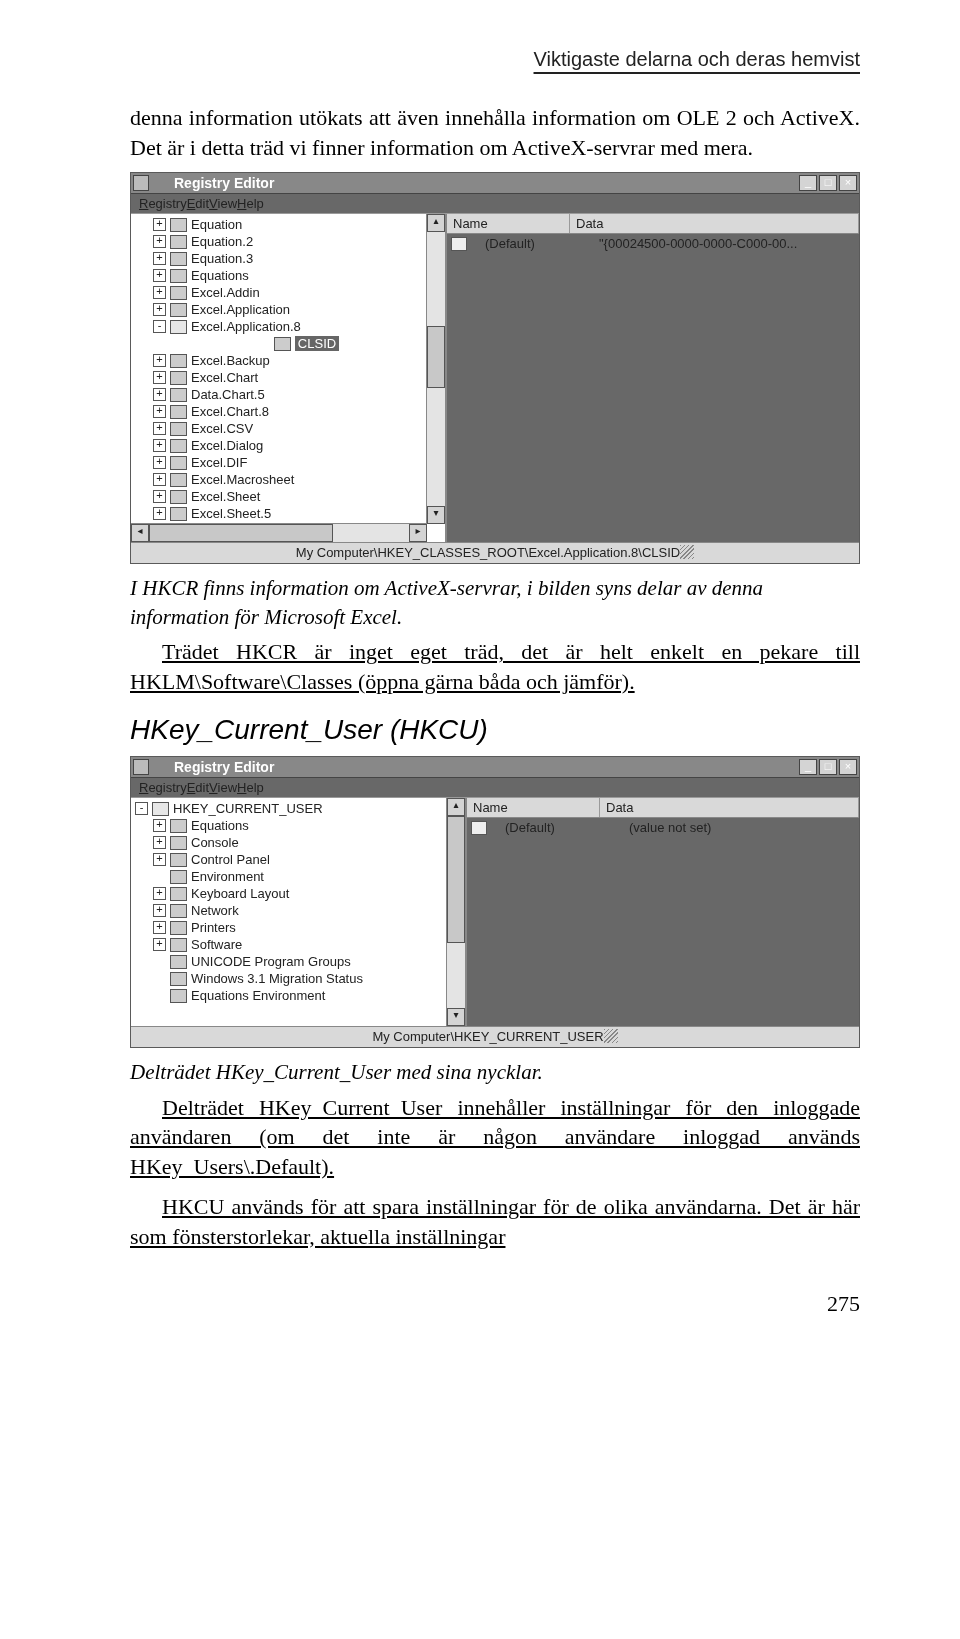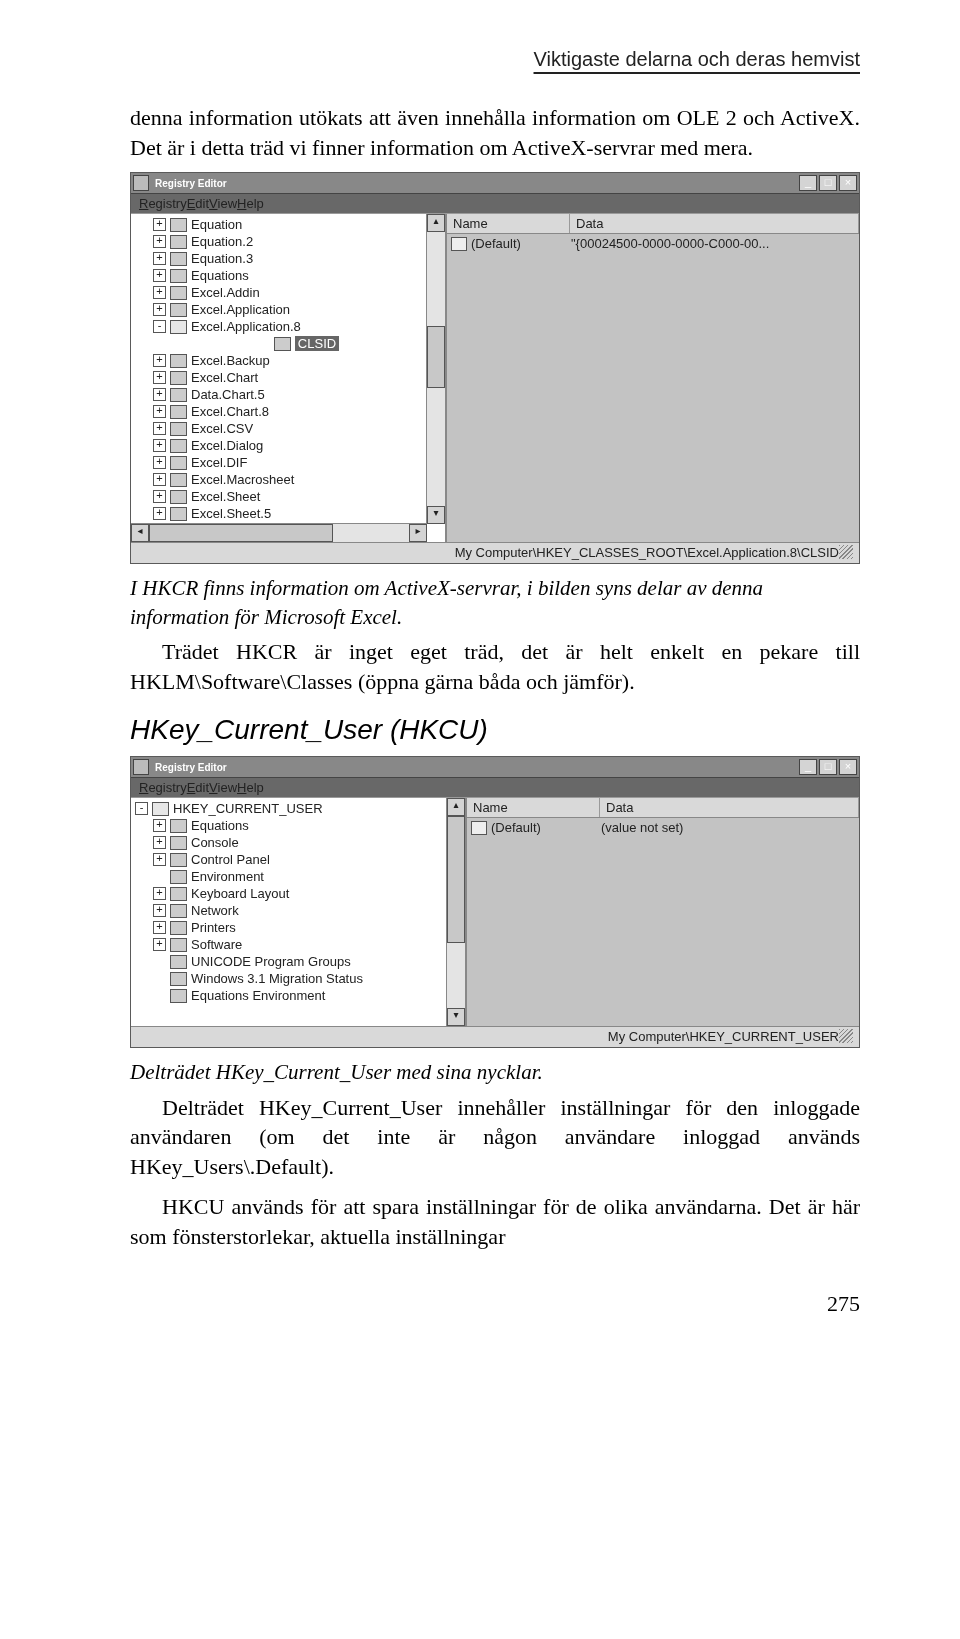--- a/index.html
+++ b/index.html
@@ -21,21 +21,21 @@
     margin-bottom: 32px;
     text-decoration: underline;
     text-underline-offset: 6px;
   }
   .body-text {
     font-size: 22px;
     line-height: 1.35;
     text-align: justify;
     margin: 0 0 10px 0;
   }
-  .indent { text-indent: 32px; }
+  .indent { text-indent: 32px; text-decoration: underline; }
   .caption {
     font-size: 21px;
     font-style: italic;
     line-height: 1.35;
     margin: 10px 0 6px 0;
   }
   .section-head {
     font-family: Arial, Helvetica, sans-serif;
     font-size: 28px;
     margin: 18px 0 10px 0;
@@ -65,21 +65,21 @@
     height: 20px;
     padding: 0 2px;
     border-bottom: 1px solid #444;
   }
   .titlebar .tb-icon {
     width: 14px; height: 14px;
     background: #bbb;
     border: 1px solid #444;
     margin-right: 6px;
   }
-  .titlebar .tb-title { font-weight: bold; flex: 1; font-size: 10px; }
+  .titlebar .tb-title { font-weight: bold; flex: 1; font-size: 14px; margin-left: 19px; }
   .tb-btns { display: flex; gap: 2px; }
   .tb-btn {
     width: 16px; height: 14px;
     background: #d4d4d4;
     border: 1px solid #444;
     text-align: center;
     line-height: 12px;
     font-size: 11px;
     font-family: Arial, sans-serif;
   }
@@ -100,52 +100,52 @@
   .tree-pane {
     width: 310px;
     background: #fff;
     border-right: 2px solid #888;
     padding: 2px 0 2px 4px;
     position: relative;
     overflow: hidden;
   }
   .list-pane {
     flex: 1;
-    background: #fdba74;
+    background: #ef4444;
     padding: 0;
     display: flex;
     flex-direction: column;
   }
   .list-head {
     display: flex;
     background: #d9d9d9;
     border-bottom: 1px solid #888;
   }
   .list-head .col {
     padding: 2px 6px;
     border-right: 1px solid #9a9a9a;
     font-size: 13px;
     color: #222;
   }
   .list-body {
     flex: 1;
     padding: 2px 4px;
   }
-  .list-row { display: flex; align-items: center; font-size: 13px; }
+  .list-row { display: flex; align-items: center; font-size: 13px; gap: 14px; }
   .list-row .val-icon {
     width: 14px; height: 12px; border: 1px solid #555; background: #eee; margin-right: 4px;
     display: inline-block;
   }
   .statusbar {
     background: #d9d9d9;
     border-top: 1px solid #888;
     padding: 2px 6px;
     font-size: 13px;
     display: flex;
-    justify-content: flex-end;
+    justify-content: center;
   }
   .grip { width: 14px; height: 14px;
     background: repeating-linear-gradient(135deg,#888,#888 1px,#d9d9d9 1px,#d9d9d9 3px);
   }
   .tree-row {
     display: flex; align-items: center; height: 17px; font-size: 13px;
     white-space: nowrap;
   }
   .exp {
     width: 11px; height: 11px; border: 1px solid #555; background: #fff;

